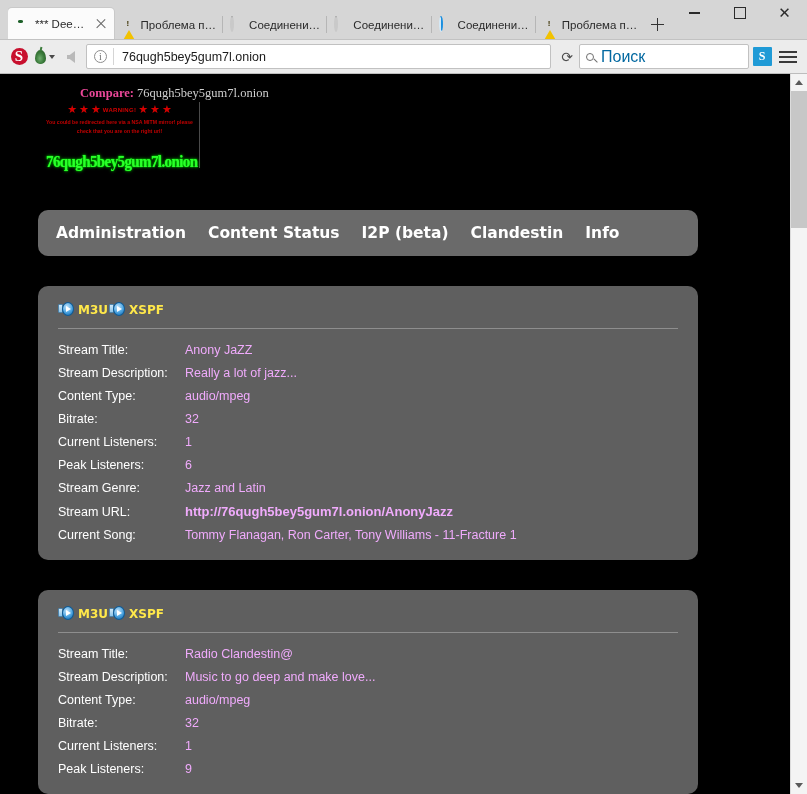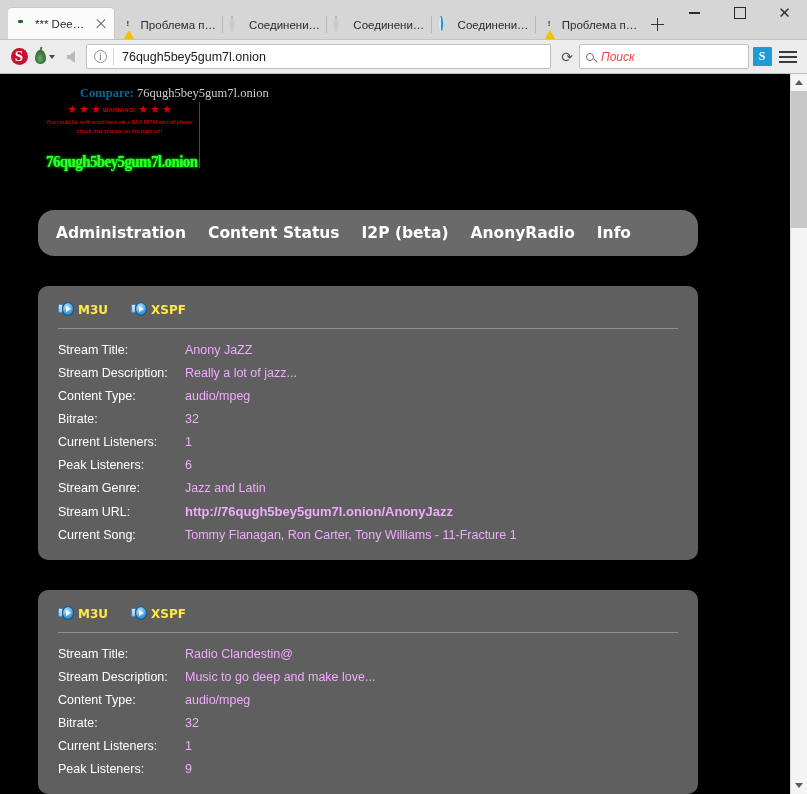--- a/index.html
+++ b/index.html
@@ -275,21 +275,21 @@
     position: relative;
     margin-right: 7px;
     flex: 0 0 8px;
   }
   .mag::after {
     content: ""; position: absolute;
     left: 6px; top: 6px; width: 5px; height: 1.4px;
     background: #6f6f6f; transform: rotate(45deg);
   }
   .search-ph {
-    font-size: 12px; color: #ef4444; font-style: italic;
+    font-size: 16px; color: #0369a1; 
   }
   .s-badge {
     width: 19px; height: 19px;
     background: #1f9ad6;
     color: #fff;
     font-weight: bold; font-size: 12px;
     display: flex; align-items: center; justify-content: center;
     font-family: "Liberation Serif", serif;
     border-radius: 1px;
   }
@@ -356,21 +356,21 @@
     width: 430px; height: 92px;
     background: #000;
   }
   .compare-line {
     position: absolute;
     left: 42px; top: 6px;
     font-family: "Liberation Serif", serif;
     font-size: 12.5px;
     white-space: nowrap;
   }
-  .compare-label { color: #0369a1; font-weight: bold; }
+  .compare-label { color: #ec4899; font-weight: bold; }
   .compare-url   { color: #cfcfcf; }
   .mirror-box {
     position: absolute;
     left: 2px; top: 22px;
     width: 160px; height: 66px;
     border-right: 1px solid #4a4a4a;
   }
   .warn-row {
     display: flex; align-items: center; justify-content: center;
     gap: 2px;
@@ -413,21 +413,21 @@
     color: #ffffff;
     letter-spacing: 0.5px;
     text-shadow: 1px 1px 1px #000;
     white-space: nowrap;
   }
 
   .navpanel {
     margin: 36px 0 0 38px;
     width: 660px;
     background: #6a6a6a;
-    border-radius: 16px;
+    border-radius: 10px;
     padding: 14px 18px;
     display: flex;
     align-items: center;
     gap: 22px;
   }
   .navlink {
     color: #ffffff;
     font-size: 15.5px;
     font-weight: bold;
     white-space: nowrap;
@@ -448,21 +448,21 @@
     padding-bottom: 11px;
     border-bottom: 1px solid #8e8e8e;
   }
   .mount-title {
     color: #ffe84a;
     font-weight: bold;
     font-size: 15px;
     font-family: "DejaVu Sans", sans-serif;
   }
   .playlist-links {
-    display: flex; align-items: center; gap: 23px;
+    display: flex; align-items: center; gap: 1px;
   }
   .pl {
     display: flex; align-items: center; gap: 4px;
   }
   .pl-icon {
     width: 16px; height: 15px;
     position: relative;
     flex: 0 0 16px;
   }
   .pl-icon .spk {
@@ -621,21 +621,21 @@
             </div>
 
             <div class="green-url">76qugh5bey5gum7l.onion</div>
           </div>
         </div>
 
         <div class="navpanel">
           <a class="navlink">Administration</a>
           <a class="navlink">Content Status</a>
           <a class="navlink">I2P (beta)</a>
-          <a class="navlink">AnonyRadio</a>
+          <a class="navlink">Clandestin</a>
           <a class="navlink">Info</a>
         </div>
 
         <div class="panel">
           <div class="panel-head">
             <div class="playlist-links">
               <a class="pl">
                 <span class="pl-icon">
                     <span class="spk"></span>
                     <span class="disc"></span>

